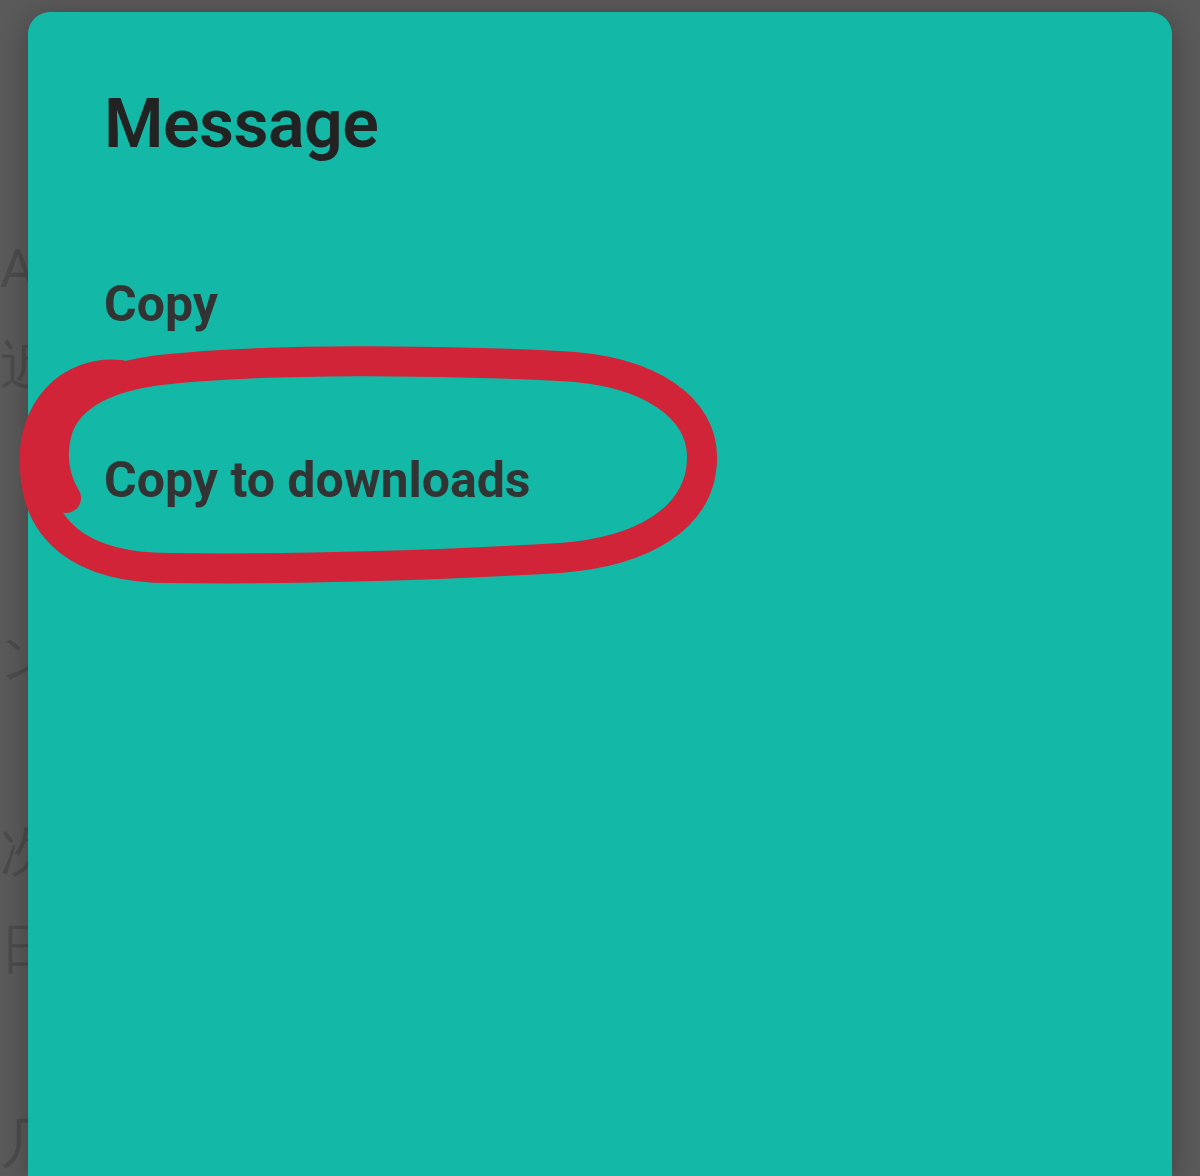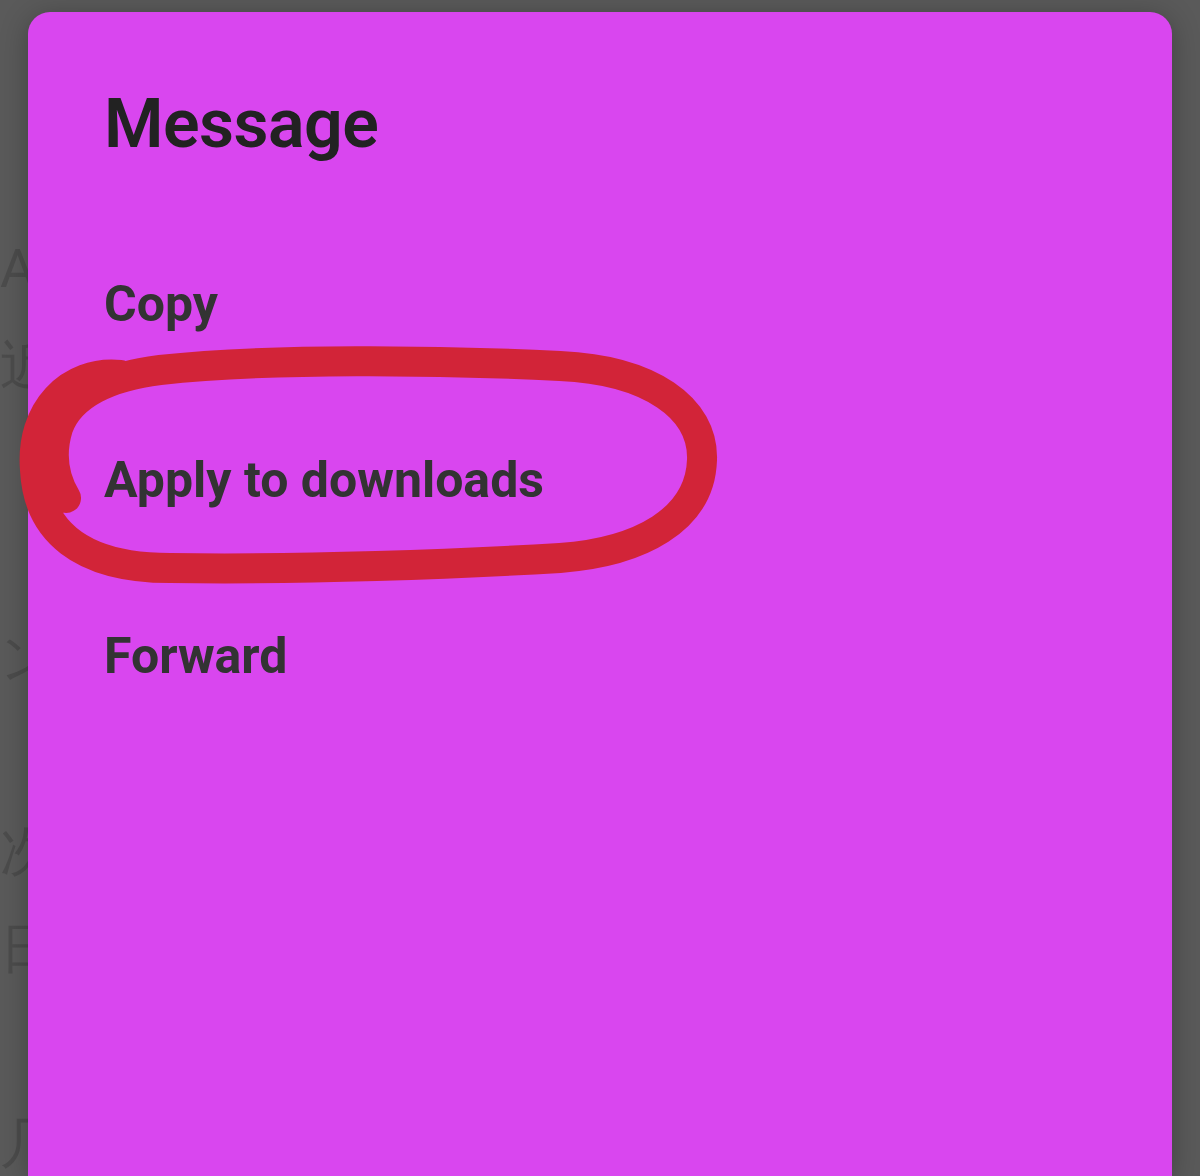--- a/index.html
+++ b/index.html
@@ -31,21 +31,21 @@
       line-height: 1.8;
       opacity: 0.35;
       white-space: pre;
     }
     .dialog {
       position: absolute;
       top: 12px;
       left: 28px;
       right: 28px;
       bottom: 0;
-      background: #d946ef;
+      background: #14b8a6;
       border-radius: 22px 22px 0 0;
       box-shadow: 0 4px 28px rgba(0,0,0,0.28);
       padding: 72px 76px 0 76px;
     }
     .dialog-title {
       font-size: 68px;
       font-weight: 600;
       color: #222;
       margin-bottom: 110px;
       letter-spacing: -0.5px;
@@ -77,22 +77,21 @@
 次
 日
 
 几</div>
 </div>
 
 <div class="dialog">
   <div class="dialog-title">Message</div>
 
   <div class="menu-item">Copy</div>
-  <div class="menu-item">Apply to downloads</div>
-  <div class="menu-item">Forward</div>
+  <div class="menu-item">Copy to downloads</div>
 
   <svg class="annotation-circle" style="left:-28px; top:318px;" width="780" height="280" viewBox="0 0 780 280">
     <path d="M 120 45
              C 70 40, 30 80, 35 140
              C 38 200, 80 238, 170 238
              C 300 240, 460 234, 560 228
              C 640 222, 700 190, 702 130
              C 704 78, 650 40, 560 36
              C 440 30, 270 28, 160 40
              C 110 46, 70 64, 58 98

